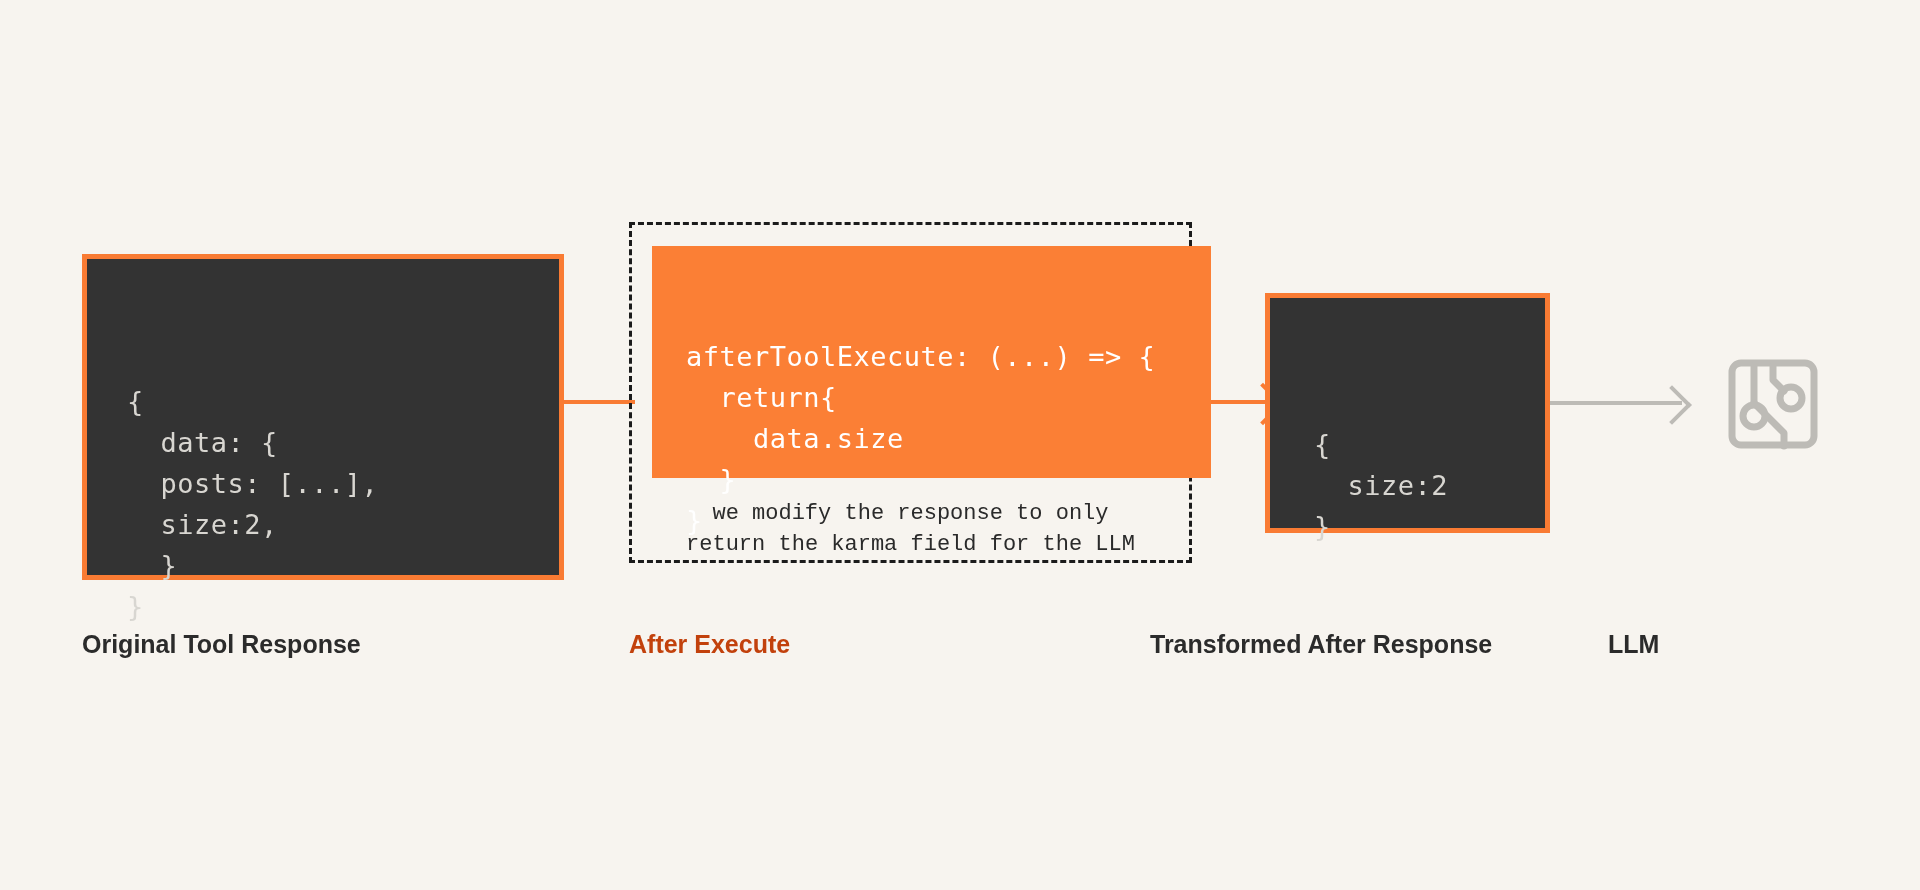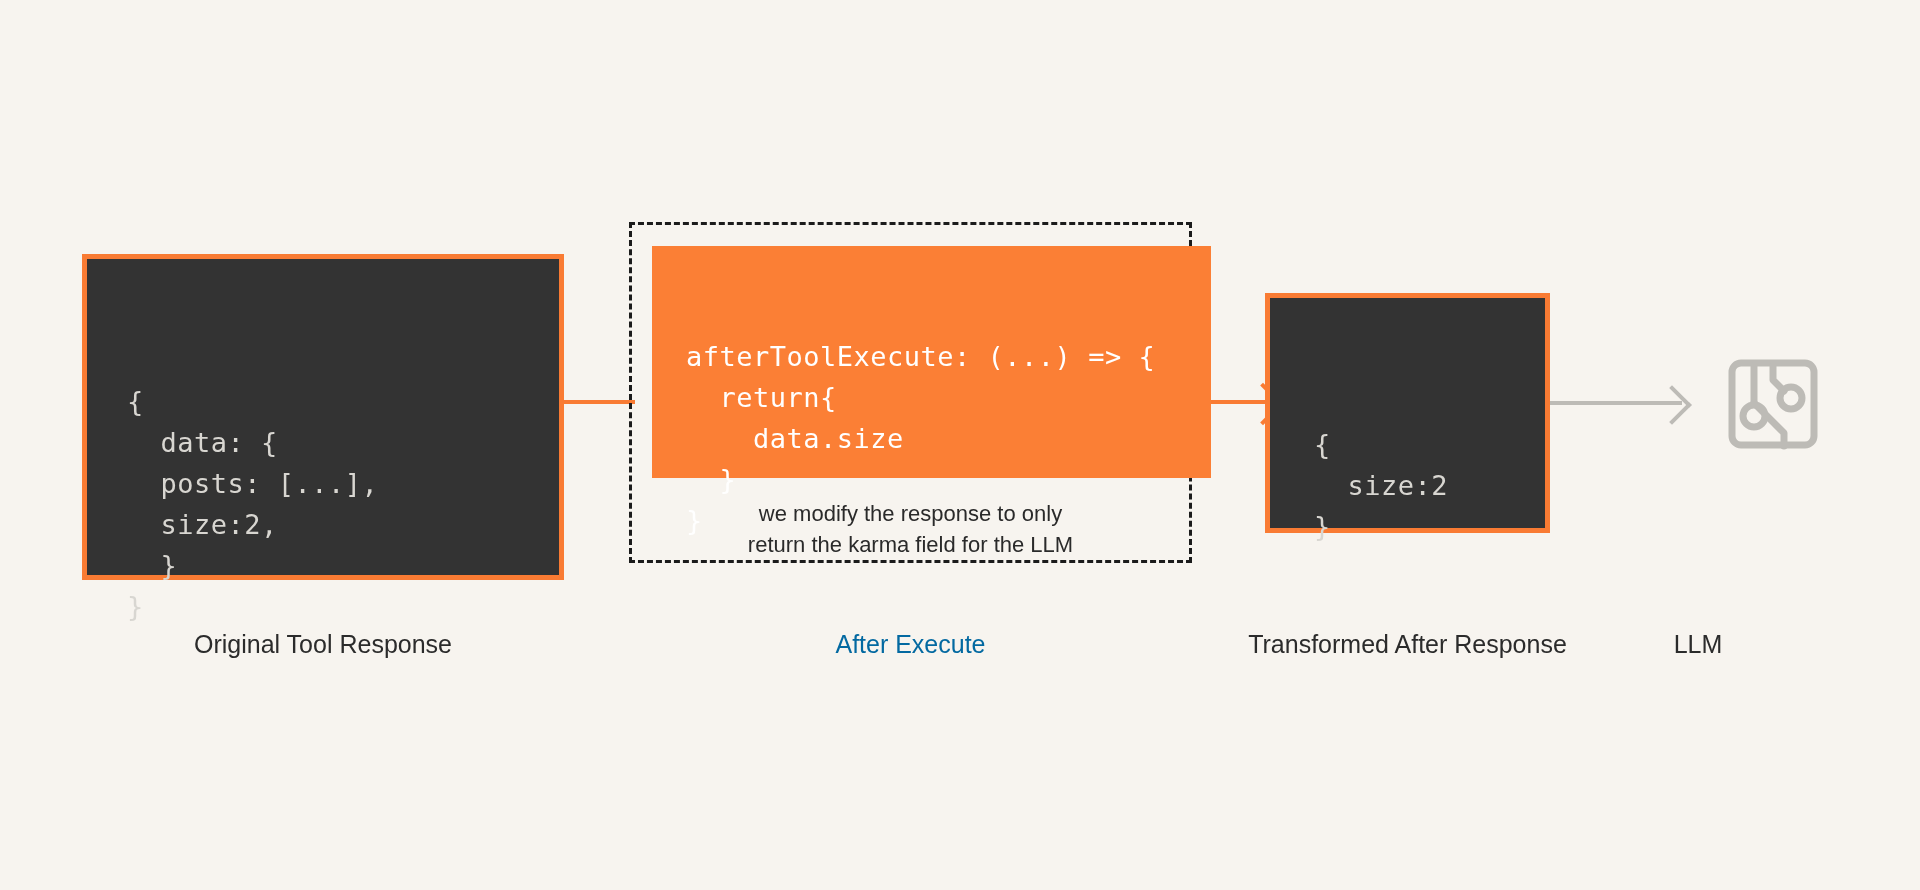--- a/index.html
+++ b/index.html
@@ -111,39 +111,39 @@
     margin-left: 21px;
   }
   #block-after-execute .code-text { display: block; white-space: pre; }
 
   #middle-caption {
     position: absolute;
     left: 631px;
     top: 498px;
     width: 559px;
     text-align: center;
-    font-family: Liberation Sans, sans-serif;
+    font-family: Liberation Mono, monospace;
     font-size: 22px;
     line-height: 1.42;
     color: #2a2a2a;
     white-space: pre;
     letter-spacing: 0px;
   }
 
   
   .label {
     position: absolute;
     font-family: "Liberation Sans", sans-serif;
-    font-weight: normal;
+    font-weight: bold;
     font-size: 25px;
     color: #2b2b2b;
-    text-align: center;
+    text-align: left;
     white-space: nowrap;
   }
-  .label.accent { color: #0369a1; }
+  .label.accent { color: #c2410c; }
 
   #label-original { left: 82px; top: 630px; width: 482px; }
   #label-after    { left: 629px; top: 630px; width: 563px; }
   #label-transformed { left: 1150px; top: 630px; width: 515px; }
   #label-llm      { left: 1608px; top: 630px; width: 180px; }
 
   
   #llm-icon {
     position: absolute;
     left: 1727px;

